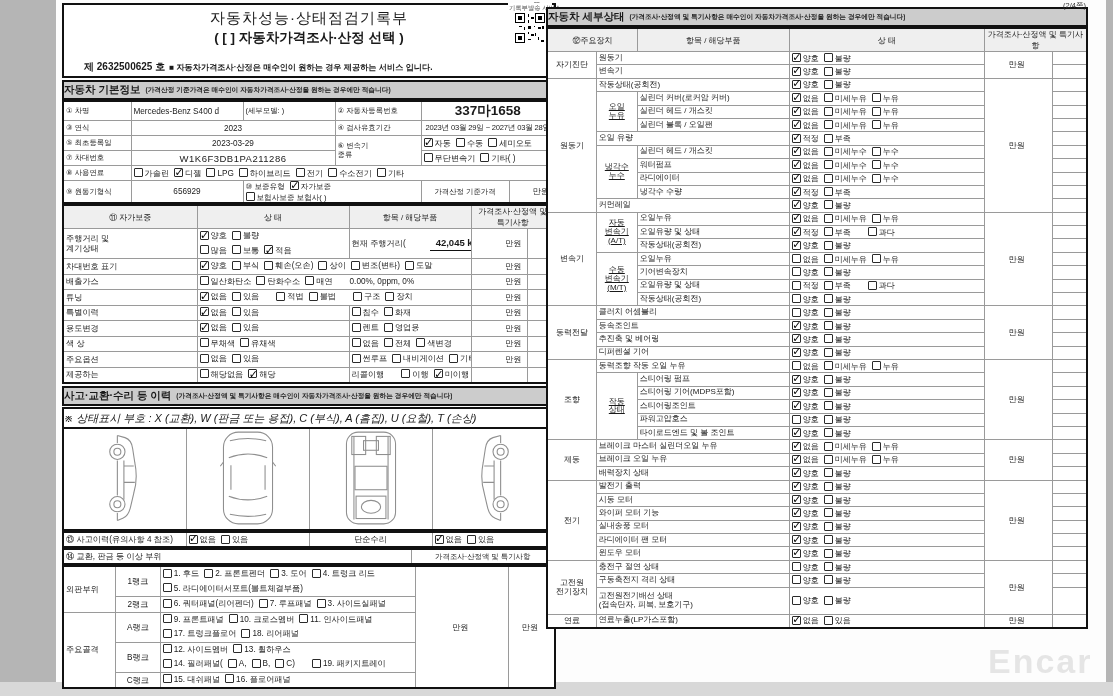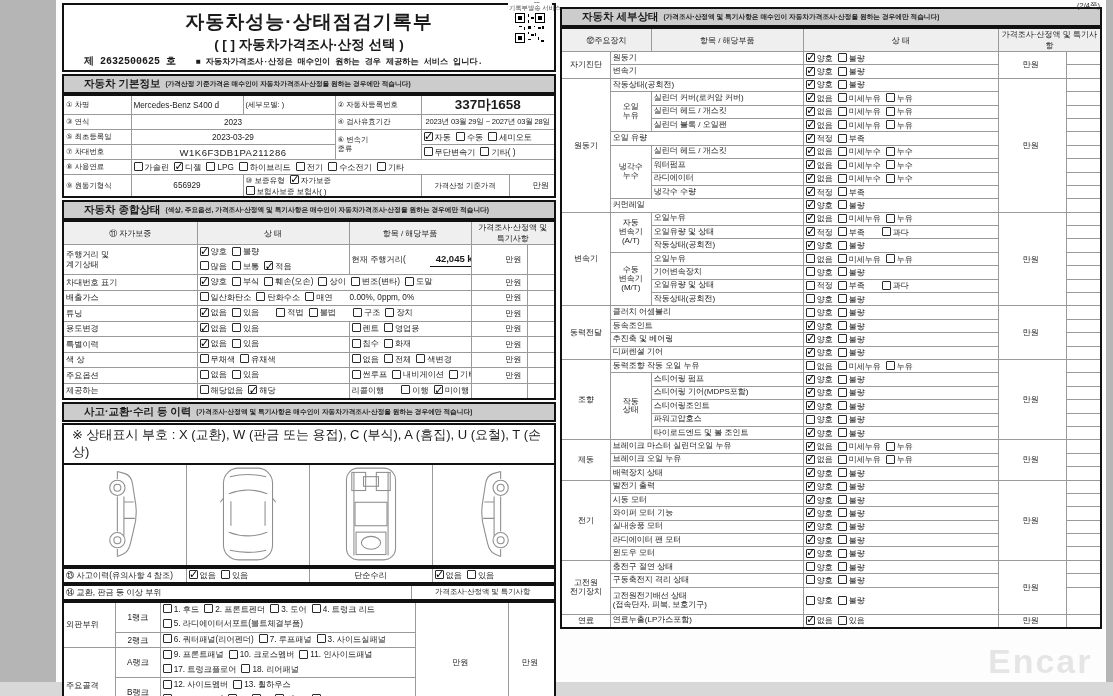--- a/index.html
+++ b/index.html
@@ -2,37 +2,37 @@
 <html><head>
 <meta charset="utf-8">
 <style>
   * { box-sizing:border-box; margin:0; padding:0; }
   html,body { width:1113px; height:696px; }
   body { position:relative; background:#b5b5b5; overflow:hidden;
          font-family:"Liberation Sans","DejaVu Sans",sans-serif; color:#1a1a1a; }
   .sheet { position:absolute; left:56px; top:0; width:1050px; height:682px; background:#fdfdfd; }
   .bottom-shade { position:absolute; left:0; top:682px; width:1113px; height:14px; background:#d8d8d8; }
   .page-left  { position:absolute; left:62px;  top:3px; width:494px; }
-  .page-right { position:absolute; left:560px; top:3px; width:542px; }
+  .page-right { position:absolute; left:546px; top:3px; width:542px; }
   .marker { position:absolute; font-size:7.5px; color:#333; }
   #marker-left  { left:458px; top:-2px; }
   #marker-right { right:2px;  top:-2px; }
 
   
   .titlebox { border:2.5px solid #111; padding:4px 4px 2px; position:relative; background:#fff; }
-  .title-main { text-align:center; font-weight:bold; font-size:19px; letter-spacing:1px; }
+  .title-main { text-align:center; font-weight:normal; font-size:15px; letter-spacing:1px; }
   .title-sub  { text-align:center; font-weight:bold; font-size:13.5px; margin-top:1px; }
-  .doc-row { display:flex; align-items:baseline; gap:20px; margin-top:0; padding-left:16px;font-family:Liberation Mono, monospace; }
+  .doc-row { display:flex; align-items:baseline; gap:4px; margin-top:13px; padding-left:16px; }
   .doc-no { font-weight:bold; font-size:10px; white-space:nowrap; }
   .notice { font-weight:bold; font-size:8.2px; white-space:nowrap; }
   .qr-wrap { position:absolute; right:2px; top:-2px; width:44px; text-align:center; background:#fff; padding:1px; }
   .qr-cap { font-size:6.3px; color:#444; white-space:nowrap; }
 
   .secbar { border:2.5px solid #111; background:#ccc; display:flex; align-items:center;
-            gap:5px; padding:1px 20px; margin-top:2px; }
+            gap:5px; padding:1px 0; margin-top:2px; }
   .secbar .t { font-weight:bold; font-size:10.5px; white-space:nowrap; }
   .secbar .n { font-size:6.7px; font-weight:bold; color:#222; white-space:nowrap; overflow:hidden; }
 
   table { width:100%; border-collapse:collapse; table-layout:fixed; border:2.5px solid #111; background:#fff; }
   td,th { border:1px solid #9a9a9a; font-size:8.2px; font-weight:normal;
           padding:0 2px; height:15px; overflow:hidden; vertical-align:middle; text-align:left; }
   .lab { white-space:pre-line; line-height:1.15; }
   .cen { text-align:center; }
   .chead { background:#efefef; text-align:center; font-size:8px; height:13px; }
   .price { text-align:right; padding-right:5px; }
@@ -41,31 +41,31 @@
   .regno { text-align:center; font-weight:bold; font-size:13.5px; }
   .dates { font-size:7.6px; letter-spacing:-.2px; text-align:center; white-space:nowrap; }
 
   .cb { display:inline-block; width:9px; height:9px; border:1.3px solid #2a2a2a; background:#fff;
         vertical-align:-1.5px; margin-right:2px; position:relative; border-radius:1px; }
   .cb.on::after { content:"✓"; position:absolute; left:-.5px; top:-3.5px; font-size:11px; font-weight:bold; color:#000; }
   .tok { white-space:nowrap; margin-right:5px; display:inline-block; }
   .gap { display:inline-block; width:12px; }
   .uval { font-weight:bold; font-size:9.5px; border-bottom:1.5px solid #111; padding:0 6px; margin:0 19px; }
 
-  .legend { font-size:13px; line-height:1.3; padding:2px 8px; border:2.5px solid #111; border-top:none; border-bottom:none; background:#fff; }
+  .legend { font-size:11px; line-height:1.3; padding:2px 0; border:2.5px solid #111; border-top:none; border-bottom:none; background:#fff;font-style:italic; }
   #diagram-table td { height:102px; text-align:center; vertical-align:middle; }
   #diagram-table svg { stroke:#8f8f8f; fill:none; stroke-width:1; }
   #accident-table td, #exchange-head td { height:15px; }
   #ranks-table td { height:15px; }
   .rank-line { line-height:14.5px; white-space:nowrap; }
   .midprice { text-align:center; vertical-align:middle; }
 
   #detail-table td { height:13.4px; font-size:8px; }
   .dgroup { text-align:center; white-space:pre-line; line-height:1.15; }
-  .dsub   { text-align:center; white-space:pre-line; line-height:1.1; font-size:7.6px; }
+  .dsub   { text-align:center; white-space:pre-line; line-height:1.1; font-size:7.6px;text-decoration:underline; }
   .ditem  { white-space:pre-line; line-height:1.12; }
   .watermark { position:absolute; left:988px; top:642px; font-size:34px; font-weight:bold;
                color:rgba(60,60,60,.12); letter-spacing:2px; }
 </style>
 </head>
 <body>
 
 <svg width="0" height="0" style="position:absolute">
   <defs>
     <g id="car-side">
@@ -197,24 +197,20 @@
       <td class="cen">656929</td>
       <td colspan="2" style="font-size:7.6px">
         <span class="tok">⑩ 보증유형</span><span><span class="tok"><span class="cb on"></span><span>자가보증</span></span><span class="tok"><span class="cb"></span><span>보험사보증 보험사(            )</span></span></span>
       </td>
       <td class="small cen">가격산정 기준가격</td>
       <td class="price">만원</td>
     </tr>
   </tbody>
     </table>
 
-  <div class="secbar">
-    <span class="t">자동차 종합상태</span>
-    <span class="n">(색상, 주요옵션, 가격조사·산정액 및 특기사항은 매수인이 자동차가격조사·산정을 원하는 경우에만 적습니다)</span>
-  </div>
 
   <table id="summary-table">
     <colgroup>
         <col style="width:134px">
         <col style="width:152px">
         <col style="width:122px">
         <col style="width:56px">
         <col style="width:28px">
       </colgroup>
     <tbody>
@@ -257,37 +253,37 @@
         </tr>
         <tr>
           <td class="lab">튜닝</td>
           <td colspan="2">
             <div class="rank-line"><span class="tok"><span class="cb on"></span><span>없음</span></span><span class="tok"><span class="cb"></span><span>있음</span></span><span class="gap"></span><span class="tok"><span class="cb"></span><span>적법</span></span><span class="tok"><span class="cb"></span><span>불법</span></span><span class="gap"></span><span class="tok"><span class="cb"></span><span>구조</span></span><span class="tok"><span class="cb"></span><span>장치</span></span></div>
           </td>
           <td class="price">만원</td>
           <td></td>
         </tr>
         <tr>
+          <td class="lab">특별이력</td>
+          <td>
+            <div class="rank-line"><span class="tok"><span class="cb on"></span><span>없음</span></span><span class="tok"><span class="cb"></span><span>있음</span></span></div>
+          </td>
+          <td>
+            <div class="rank-line"><span class="tok"><span class="cb"></span><span>침수</span></span><span class="tok"><span class="cb"></span><span>화재</span></span></div>
+          </td>
+          <td class="price">만원</td>
+          <td></td>
+        </tr>
+        <tr>
           <td class="lab">용도변경</td>
           <td>
             <div class="rank-line"><span class="tok"><span class="cb on"></span><span>없음</span></span><span class="tok"><span class="cb"></span><span>있음</span></span></div>
           </td>
           <td>
             <div class="rank-line"><span class="tok"><span class="cb"></span><span>렌트</span></span><span class="tok"><span class="cb"></span><span>영업용</span></span></div>
-          </td>
-          <td class="price">만원</td>
-          <td></td>
-        </tr>
-        <tr>
-          <td class="lab">특별이력</td>
-          <td>
-            <div class="rank-line"><span class="tok"><span class="cb on"></span><span>없음</span></span><span class="tok"><span class="cb"></span><span>있음</span></span></div>
-          </td>
-          <td>
-            <div class="rank-line"><span class="tok"><span class="cb"></span><span>침수</span></span><span class="tok"><span class="cb"></span><span>화재</span></span></div>
           </td>
           <td class="price">만원</td>
           <td></td>
         </tr>
         <tr>
           <td class="lab">색    상</td>
           <td>
             <div class="rank-line"><span class="tok"><span class="cb"></span><span>무채색</span></span><span class="tok"><span class="cb"></span><span>유채색</span></span></div>
           </td>
           <td>

